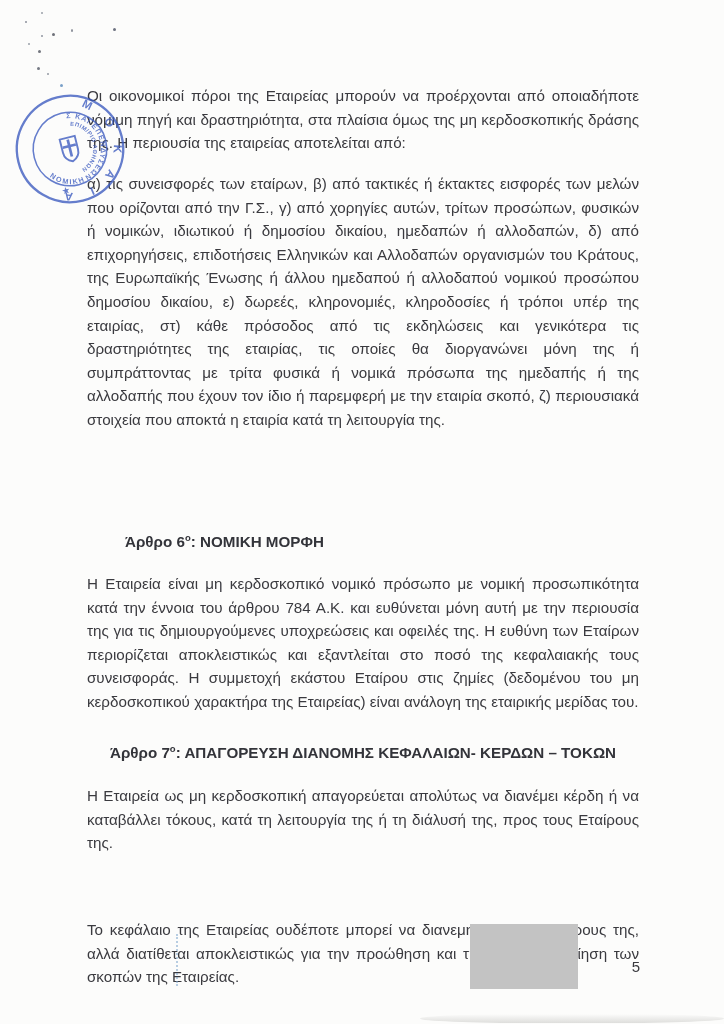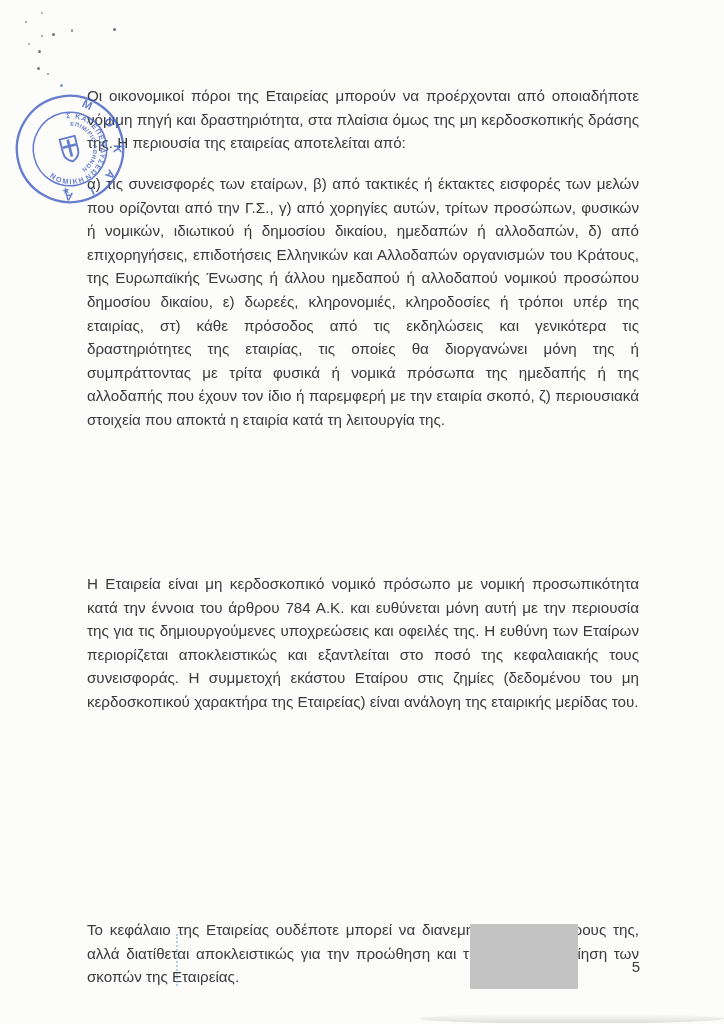--- a/index.html
+++ b/index.html
@@ -99,26 +99,35 @@
 
   <div class="block" id="p1">
     <p>Οι οικονομικοί πόροι της Εταιρείας μπορούν να προέρχονται από οποιαδήποτε νόμιμη πηγή και δραστηριότητα, στα πλαίσια όμως της μη κερδοσκοπικής δράσης της. Η περιουσία της εταιρείας αποτελείται από:</p>
   </div>
 
   <div class="block" id="p2">
     <p>α) τις συνεισφορές των εταίρων, β) από τακτικές ή έκτακτες εισφορές των μελών που ορίζονται από την Γ.Σ., γ) από χορηγίες αυτών, τρίτων προσώπων, φυσικών ή νομικών, ιδιωτικού ή δημοσίου δικαίου, ημεδαπών ή αλλοδαπών, δ) από επιχορηγήσεις, επιδοτήσεις Ελληνικών και Αλλοδαπών οργανισμών του Κράτους, της Ευρωπαϊκής Ένωσης ή άλλου ημεδαπού ή αλλοδαπού νομικού προσώπου δημοσίου δικαίου, ε) δωρεές, κληρονομιές, κληροδοσίες ή τρόποι υπέρ της εταιρίας, στ) κάθε πρόσοδος από τις εκδηλώσεις και γενικότερα τις δραστηριότητες της εταιρίας, τις οποίες θα διοργανώνει μόνη της ή συμπράττοντας με τρίτα φυσικά ή νομικά πρόσωπα της ημεδαπής ή της αλλοδαπής που έχουν τον ίδιο ή παρεμφερή με την εταιρία σκοπό, ζ) περιουσιακά στοιχεία που αποκτά η εταιρία κατά τη λειτουργία της.</p>
   </div>
 
 
+  <div class="block hd" id="h6">
+    <span>Άρθρο 6</span><sup>ο</sup><span>: ΝΟΜΙΚΗ ΜΟΡΦΗ</span>
+  </div>
 
   <div class="block" id="p4">
     <p>Η Εταιρεία είναι μη κερδοσκοπικό νομικό πρόσωπο με νομική προσωπικότητα κατά την έννοια του άρθρου 784 Α.Κ. και ευθύνεται μόνη αυτή με την περιουσία της για τις δημιουργούμενες υποχρεώσεις και οφειλές της. Η ευθύνη των Εταίρων  περιορίζεται αποκλειστικώς και εξαντλείται στο ποσό της κεφαλαιακής τους συνεισφοράς. Η συμμετοχή εκάστου Εταίρου στις ζημίες (δεδομένου του μη κερδοσκοπικού χαρακτήρα της Εταιρείας) είναι ανάλογη της εταιρικής μερίδας του.</p>
   </div>
 
+  <div class="block hd" id="h7">
+    <span>Άρθρο 7</span><sup>ο</sup><span>: ΑΠΑΓΟΡΕΥΣΗ ΔΙΑΝΟΜΗΣ ΚΕΦΑΛΑΙΩΝ- ΚΕΡΔΩΝ – ΤΟΚΩΝ</span>
+  </div>
 
+  <div class="block" id="p5">
+    <p>Η Εταιρεία ως μη κερδοσκοπική απαγορεύεται απολύτως να διανέμει κέρδη ή να καταβάλλει τόκους, κατά τη λειτουργία της ή τη διάλυσή της, προς τους Εταίρους της.</p>
+  </div>
 
   <div class="block" id="p6">
     <p>Το κεφάλαιο της Εταιρείας ουδέποτε μπορεί να διανεμηθεί στους Εταίρους της, αλλά διατίθεται αποκλειστικώς για την προώθηση και την πραγματοποίηση των σκοπών της Εταιρείας.</p>
   </div>
 
   <div class="redaction"></div>
 
   <div class="penmark"></div>
 
   <div class="pagenum">5</div>

